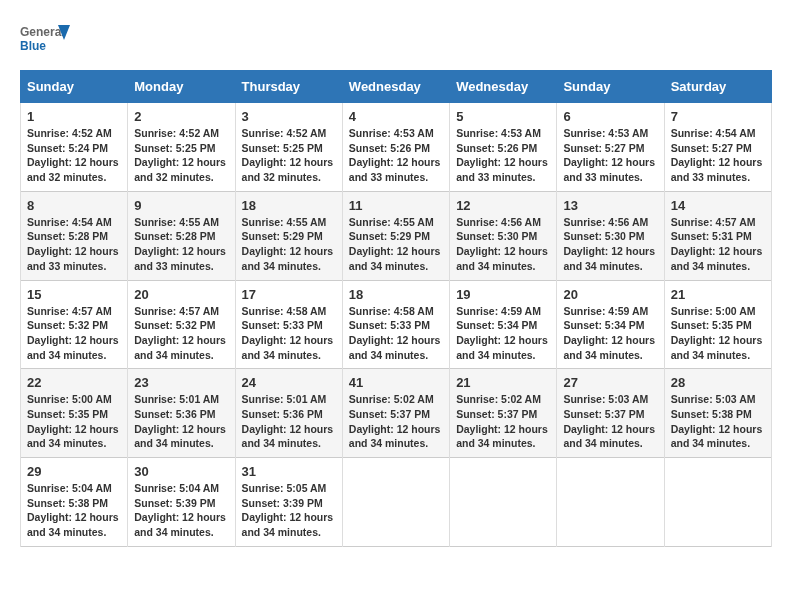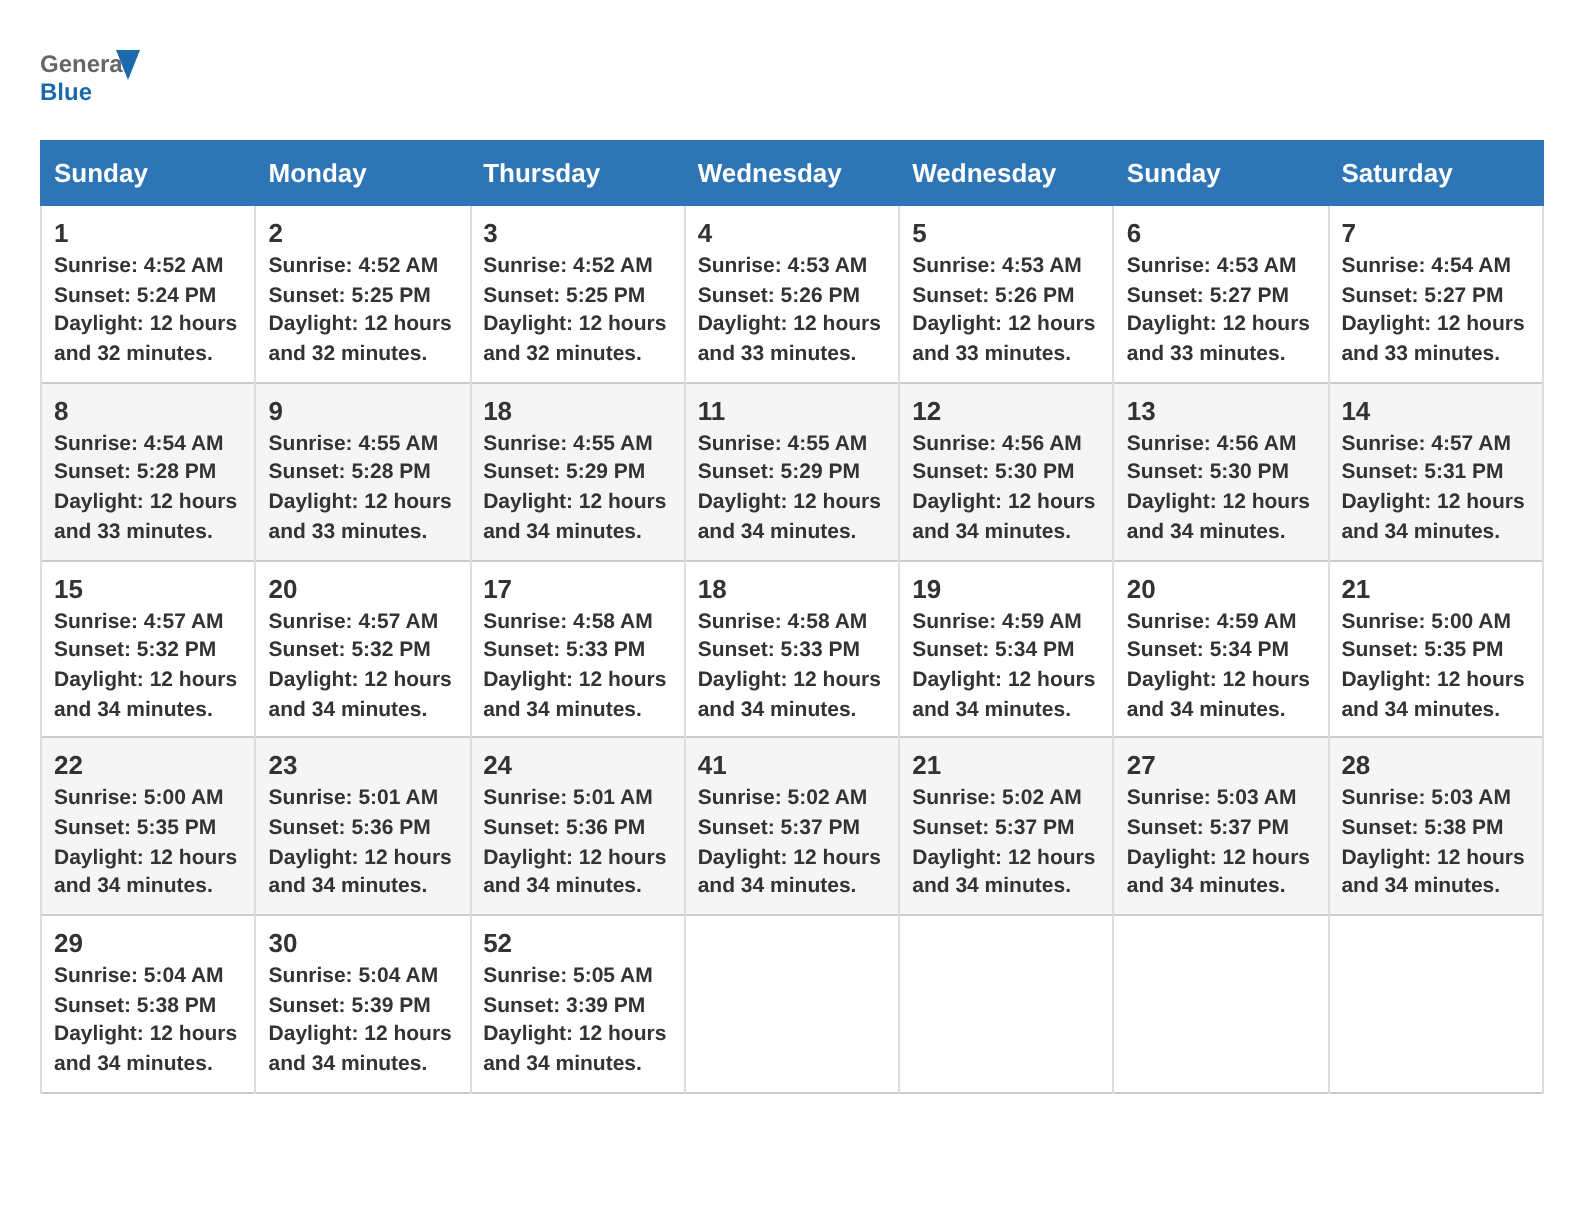--- a/index.html
+++ b/index.html
@@ -329,21 +329,21 @@
 and 34 minutes.</div>
         </td>
         <td>
           <span class="day-number">30</span>
           <div class="day-info" style="white-space: pre-line;">Sunrise: 5:04 AM
 Sunset: 5:39 PM
 Daylight: 12 hours
 and 34 minutes.</div>
         </td>
         <td>
-          <span class="day-number">52</span>
+          <span class="day-number">31</span>
           <div class="day-info" style="white-space: pre-line;">Sunrise: 5:05 AM
 Sunset: 3:39 PM
 Daylight: 12 hours
 and 34 minutes.</div>
         </td>
         <td></td>
         <td></td>
         <td></td>
         <td></td>
       </tr>

